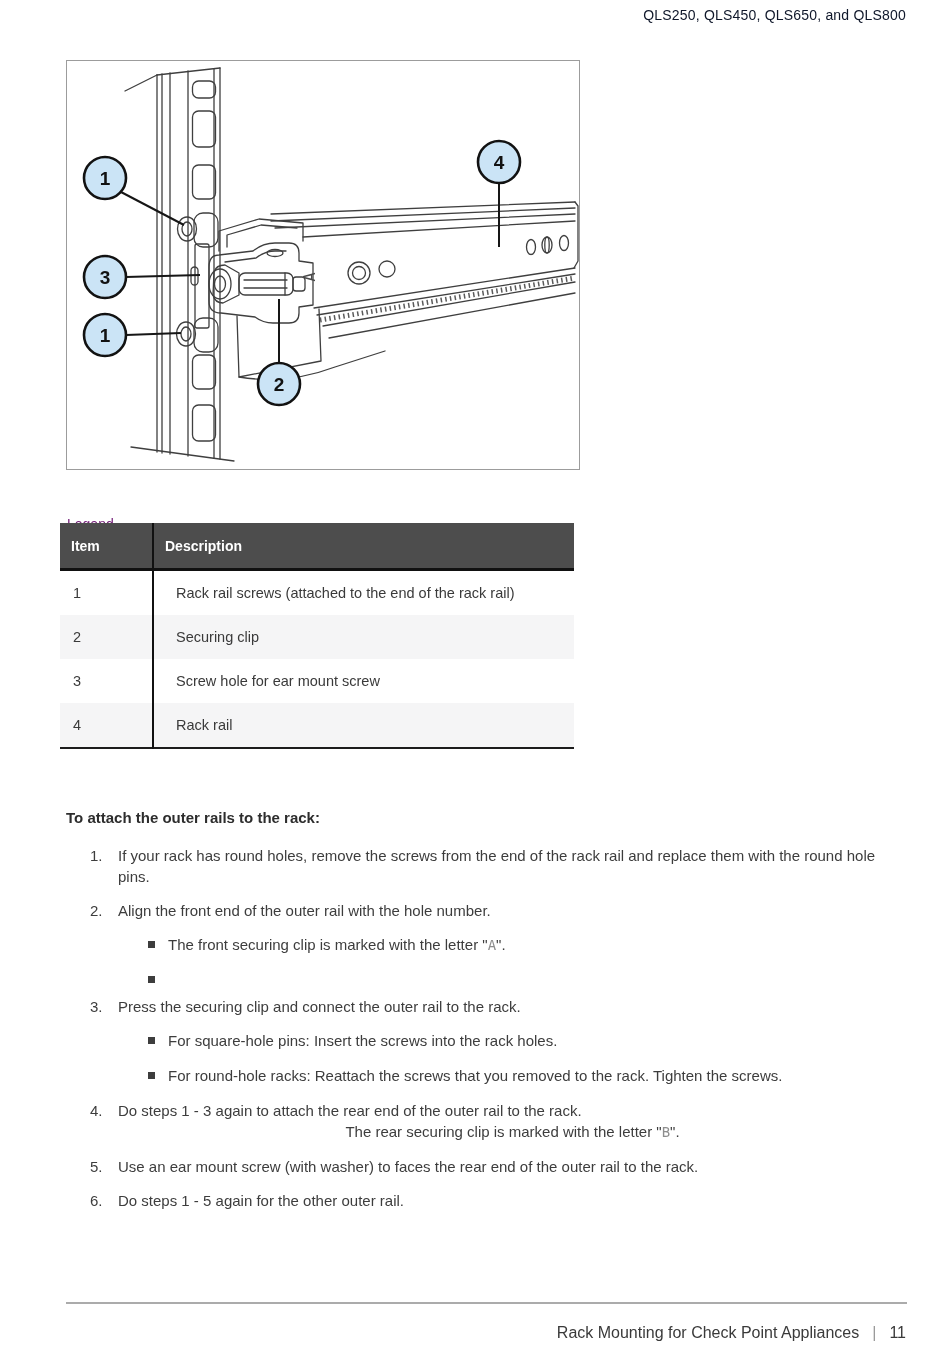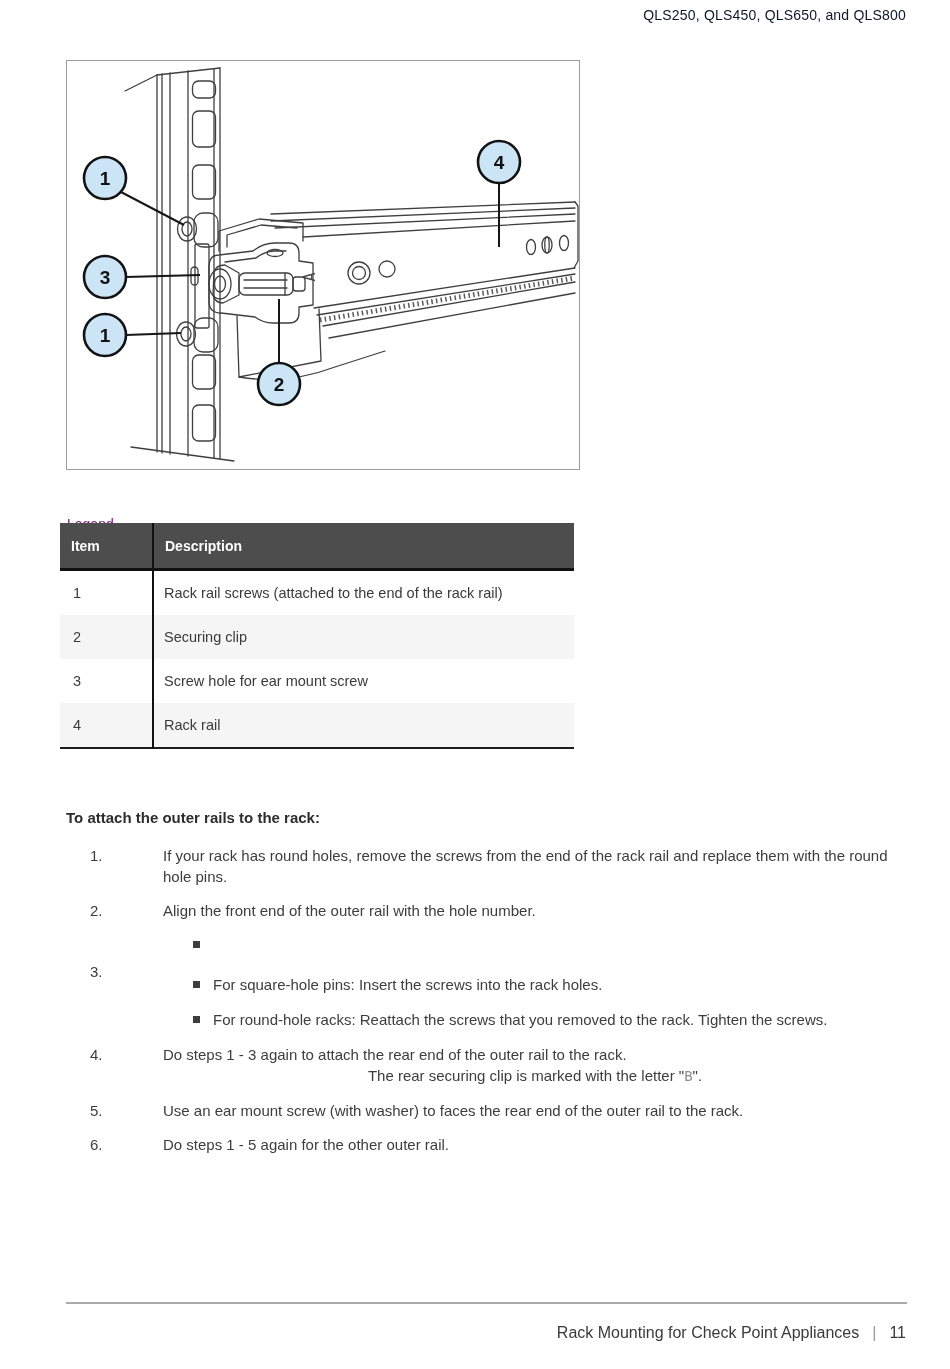--- a/index.html
+++ b/index.html
@@ -28,29 +28,29 @@
   .legend-label { position:absolute; left:67px; top:516px; font-size:14px; color:#701a75; }
   .legend-table { position:absolute; left:60px; top:511px; width:514px; border-collapse:collapse;margin-top:12px; }
   .legend-table th {
     background:#4d4d4d; color:#ffffff; font-weight:bold; font-size:14px;
     text-align:left; height:45px; padding:0 0 0 11px;
   }
   .legend-table th.col-item { width:81px; border-right:2px solid #111; }
   .legend-table thead tr { border-bottom:3px solid #111; }
   .legend-table td { font-size:14.5px; color:#3a3a3a; height:44px; padding:0 0 0 12px; }
   .legend-table td.cell-item { border-right:2px solid #111; padding-left:13px; }
-  .legend-table td.cell-desc { padding-left:10px; }
+  .legend-table td.cell-desc { padding-left:22px; }
   .legend-table tbody tr:nth-child(even) { background:#f5f5f6; }
   .legend-table tbody tr:last-child { border-bottom:2px solid #1c1c1c; }
   
   .instructions { position:absolute; left:66px; top:809px; width:841px; }
   .instructions h3 { margin:0 0 19px 0; font-size:15px; color:#2d2d2d; }
   .step { display:flex; margin-bottom:13px; font-size:15px; line-height:21px; color:#3d3d3d; }
   .step-num { flex:0 0 28px; margin-left:24px; }
-  .step-body { flex:1;margin-left:45px; }
+  .step-body { flex:1; }
   .step-body p { margin:0; }
   .bullet { display:flex; margin:13px 0 0 30px; }
   .sq { flex:0 0 7px; width:7px; height:7px; background:#3d3d3d; margin:7px 13px 0 0; }
   .note { margin-top:13px;text-align:center; }
   .code { font-family:"DejaVu Sans Mono", monospace; font-size:14px; color:#8e8e8e; }
   
   .footer-rule { position:absolute; left:66px; top:1302px; width:841px; height:2px; background:#ababab; }
   .doc-footer { position:absolute; top:1324px; right:44px; font-size:16px; color:#3a3a3a; }
   .doc-footer .pipe { color:#9a9a9a; margin:0 13px; }
 </style>
@@ -201,27 +201,32 @@
           <p>If your rack has round holes, remove the screws from the end of the rack rail and replace them with the round hole pins.</p>
         </div>
     </div>
 
     <div class="step">
       <div class="step-num">2.</div>
       <div class="step-body">
         <p>Align the front end of the outer rail with the hole number.</p>
         <div class="bullet">
           <span class="sq"></span>
+          <p><span>The front securing clip is marked with the letter "</span><span class="code">A</span><span>".</span></p>
+        </div>
+        <div class="bullet">
+          <span class="sq"></span>
         </div>
       </div>
     </div>
 
     <div class="step">
       <div class="step-num">3.</div>
       <div class="step-body">
+        <p>Press the securing clip and connect the outer rail to the rack.</p>
         <div class="bullet">
           <span class="sq"></span>
           <p><span>For square-hole pins: Insert the screws into the rack holes.</span><span class="code"></span><span></span></p>
         </div>
         <div class="bullet">
           <span class="sq"></span>
           <p><span>For round-hole racks: Reattach the screws that you removed to the rack. Tighten the screws.</span><span class="code"></span><span></span></p>
         </div>
       </div>
     </div>

